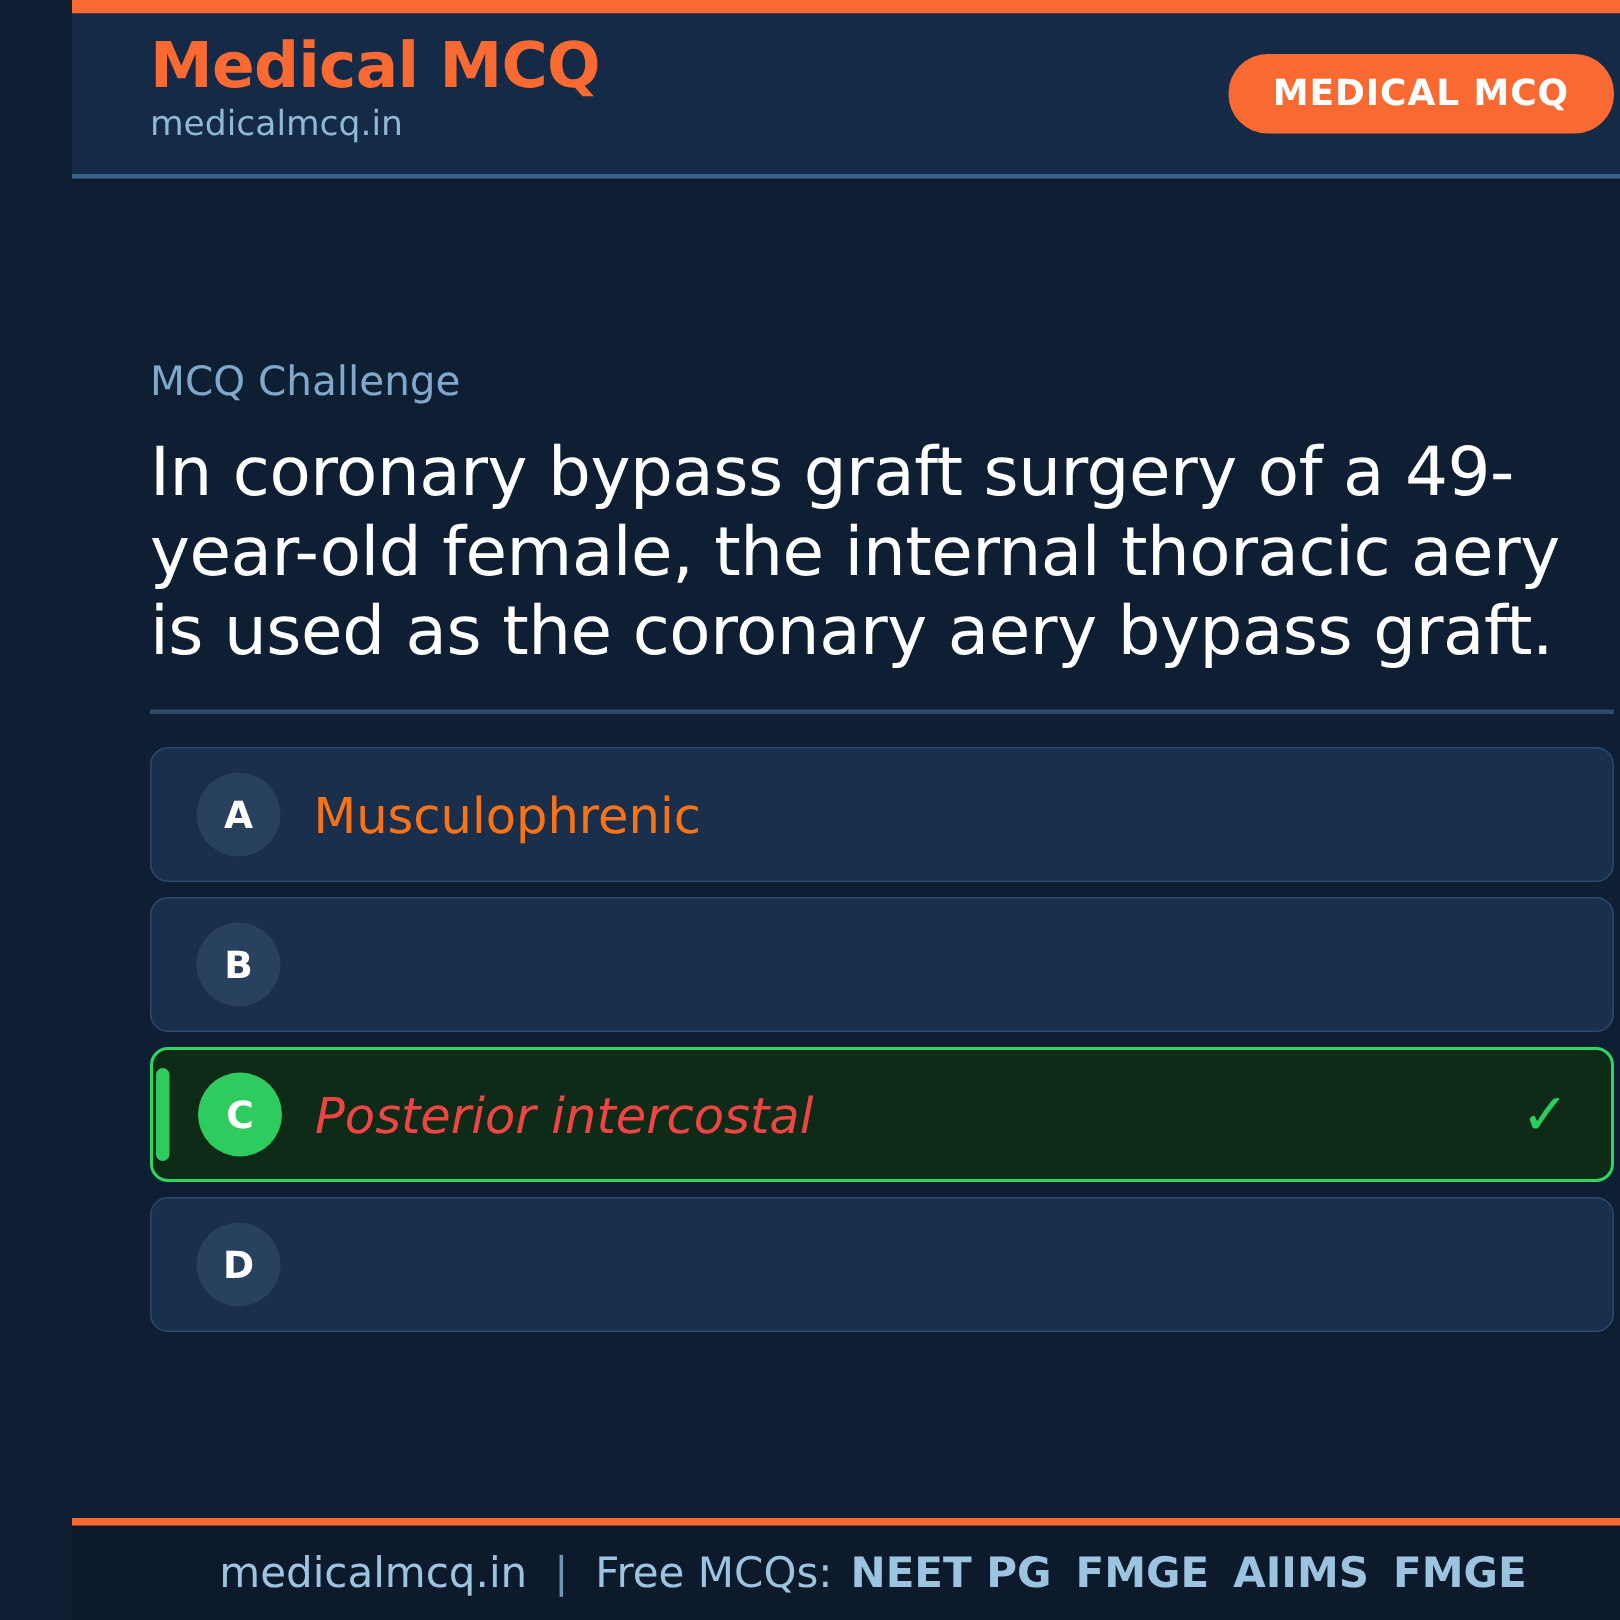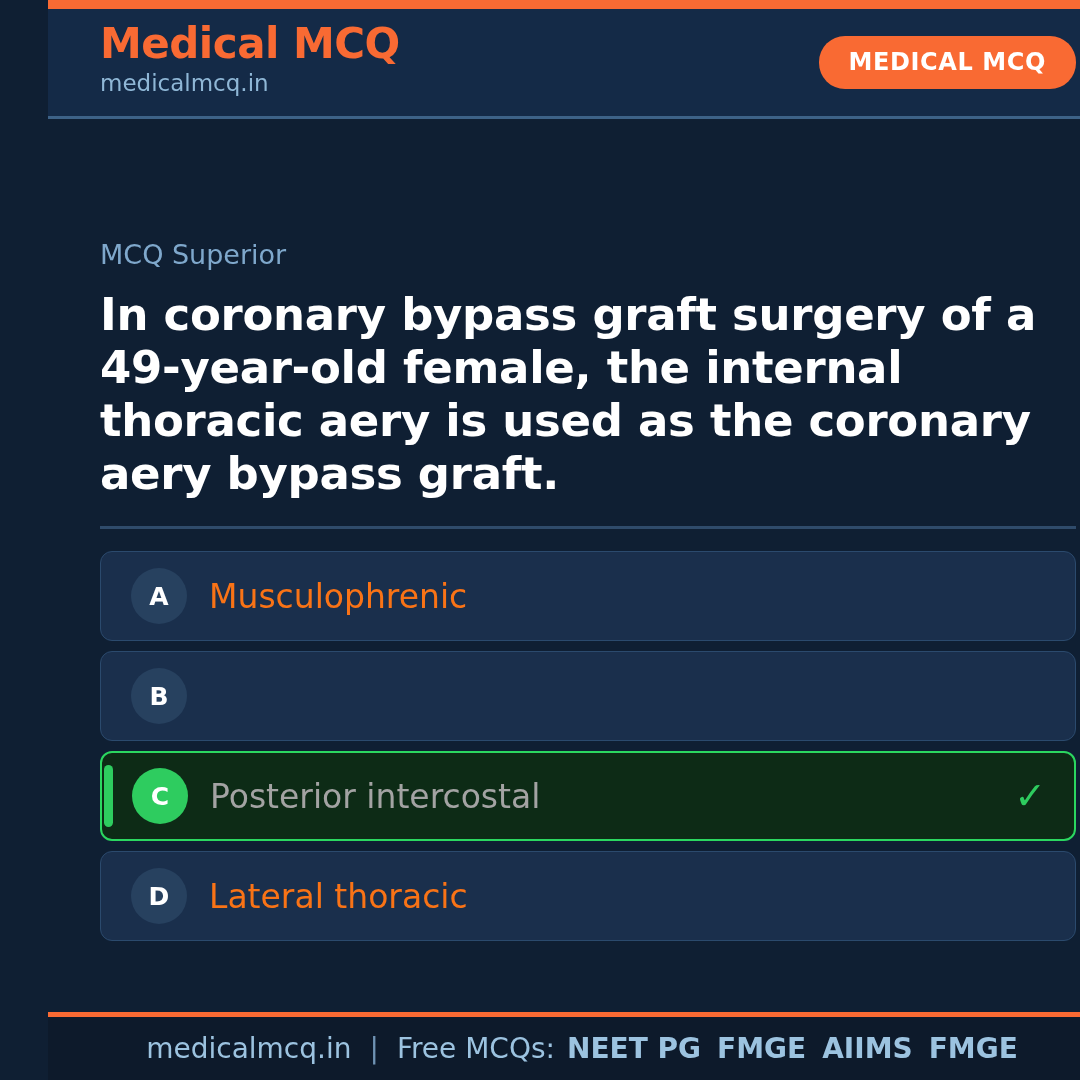--- a/index.html
+++ b/index.html
@@ -83,21 +83,21 @@
   }
   .eyebrow {
     margin-top: 122px;
     font-size: 27px;
     color: #7fa8cc;
     line-height: 1;
   }
   .question {
     margin-top: 20px;
     font-size: 45px;
-    font-weight: bold;
+    font-weight: normal;
     color: #ffffff;
     line-height: 1.18;
     letter-spacing: -0.3px;
     max-width: 960px;
   }
   .divider {
     margin-top: 26px;
     height: 3px;
     background: #2f4b6b;
     width: 100%;
@@ -155,21 +155,22 @@
   
   .option.correct {
     background: #0d2b16;
     border: 2px solid #2bd760;
   }
   .option.correct .badge {
     background: #2ecc5f;
     color: #ffffff;
   }
   .option.correct .opt-text {
-    color: #a3a3a3;
+    color: #ef4444;
+    font-style: italic;
   }
   .option.correct .check {
     color: #2ecc5f;
   }
   .option.correct .accent-bar {
     display: block;
     position: absolute;
     left: 2px;
     top: 12px;
     bottom: 12px;
@@ -211,21 +212,21 @@
 
   <div class="header">
     <div class="brand-block">
       <div class="brand-title">Medical MCQ</div>
       <div class="brand-sub">medicalmcq.in</div>
     </div>
     <div class="header-badge">MEDICAL MCQ</div>
   </div>
 
   <div class="main">
-    <div class="eyebrow">MCQ Superior</div>
+    <div class="eyebrow">MCQ Challenge</div>
     <div class="question">In coronary bypass graft surgery of a 49-year-old female, the internal thoracic aery is used as the coronary aery bypass graft.</div>
     <div class="divider"></div>
 
     <div class="options">
 
       <div class="option">
 
         <div class="badge">A</div>
         <div class="opt-text">Musculophrenic</div>
         <div class="check"></div>
@@ -240,21 +241,20 @@
       <div class="option correct">
         <div class="accent-bar"></div>
         <div class="badge">C</div>
         <div class="opt-text">Posterior intercostal</div>
         <div class="check">✓</div>
       </div>
 
       <div class="option">
 
         <div class="badge">D</div>
-        <div class="opt-text">Lateral thoracic</div>
         <div class="check"></div>
       </div>
 
     </div>
   </div>
 
   <div class="footer">
     <div class="footer-inner">
       <span class="footer-site">medicalmcq.in</span>
       <span class="footer-sep">|</span>

